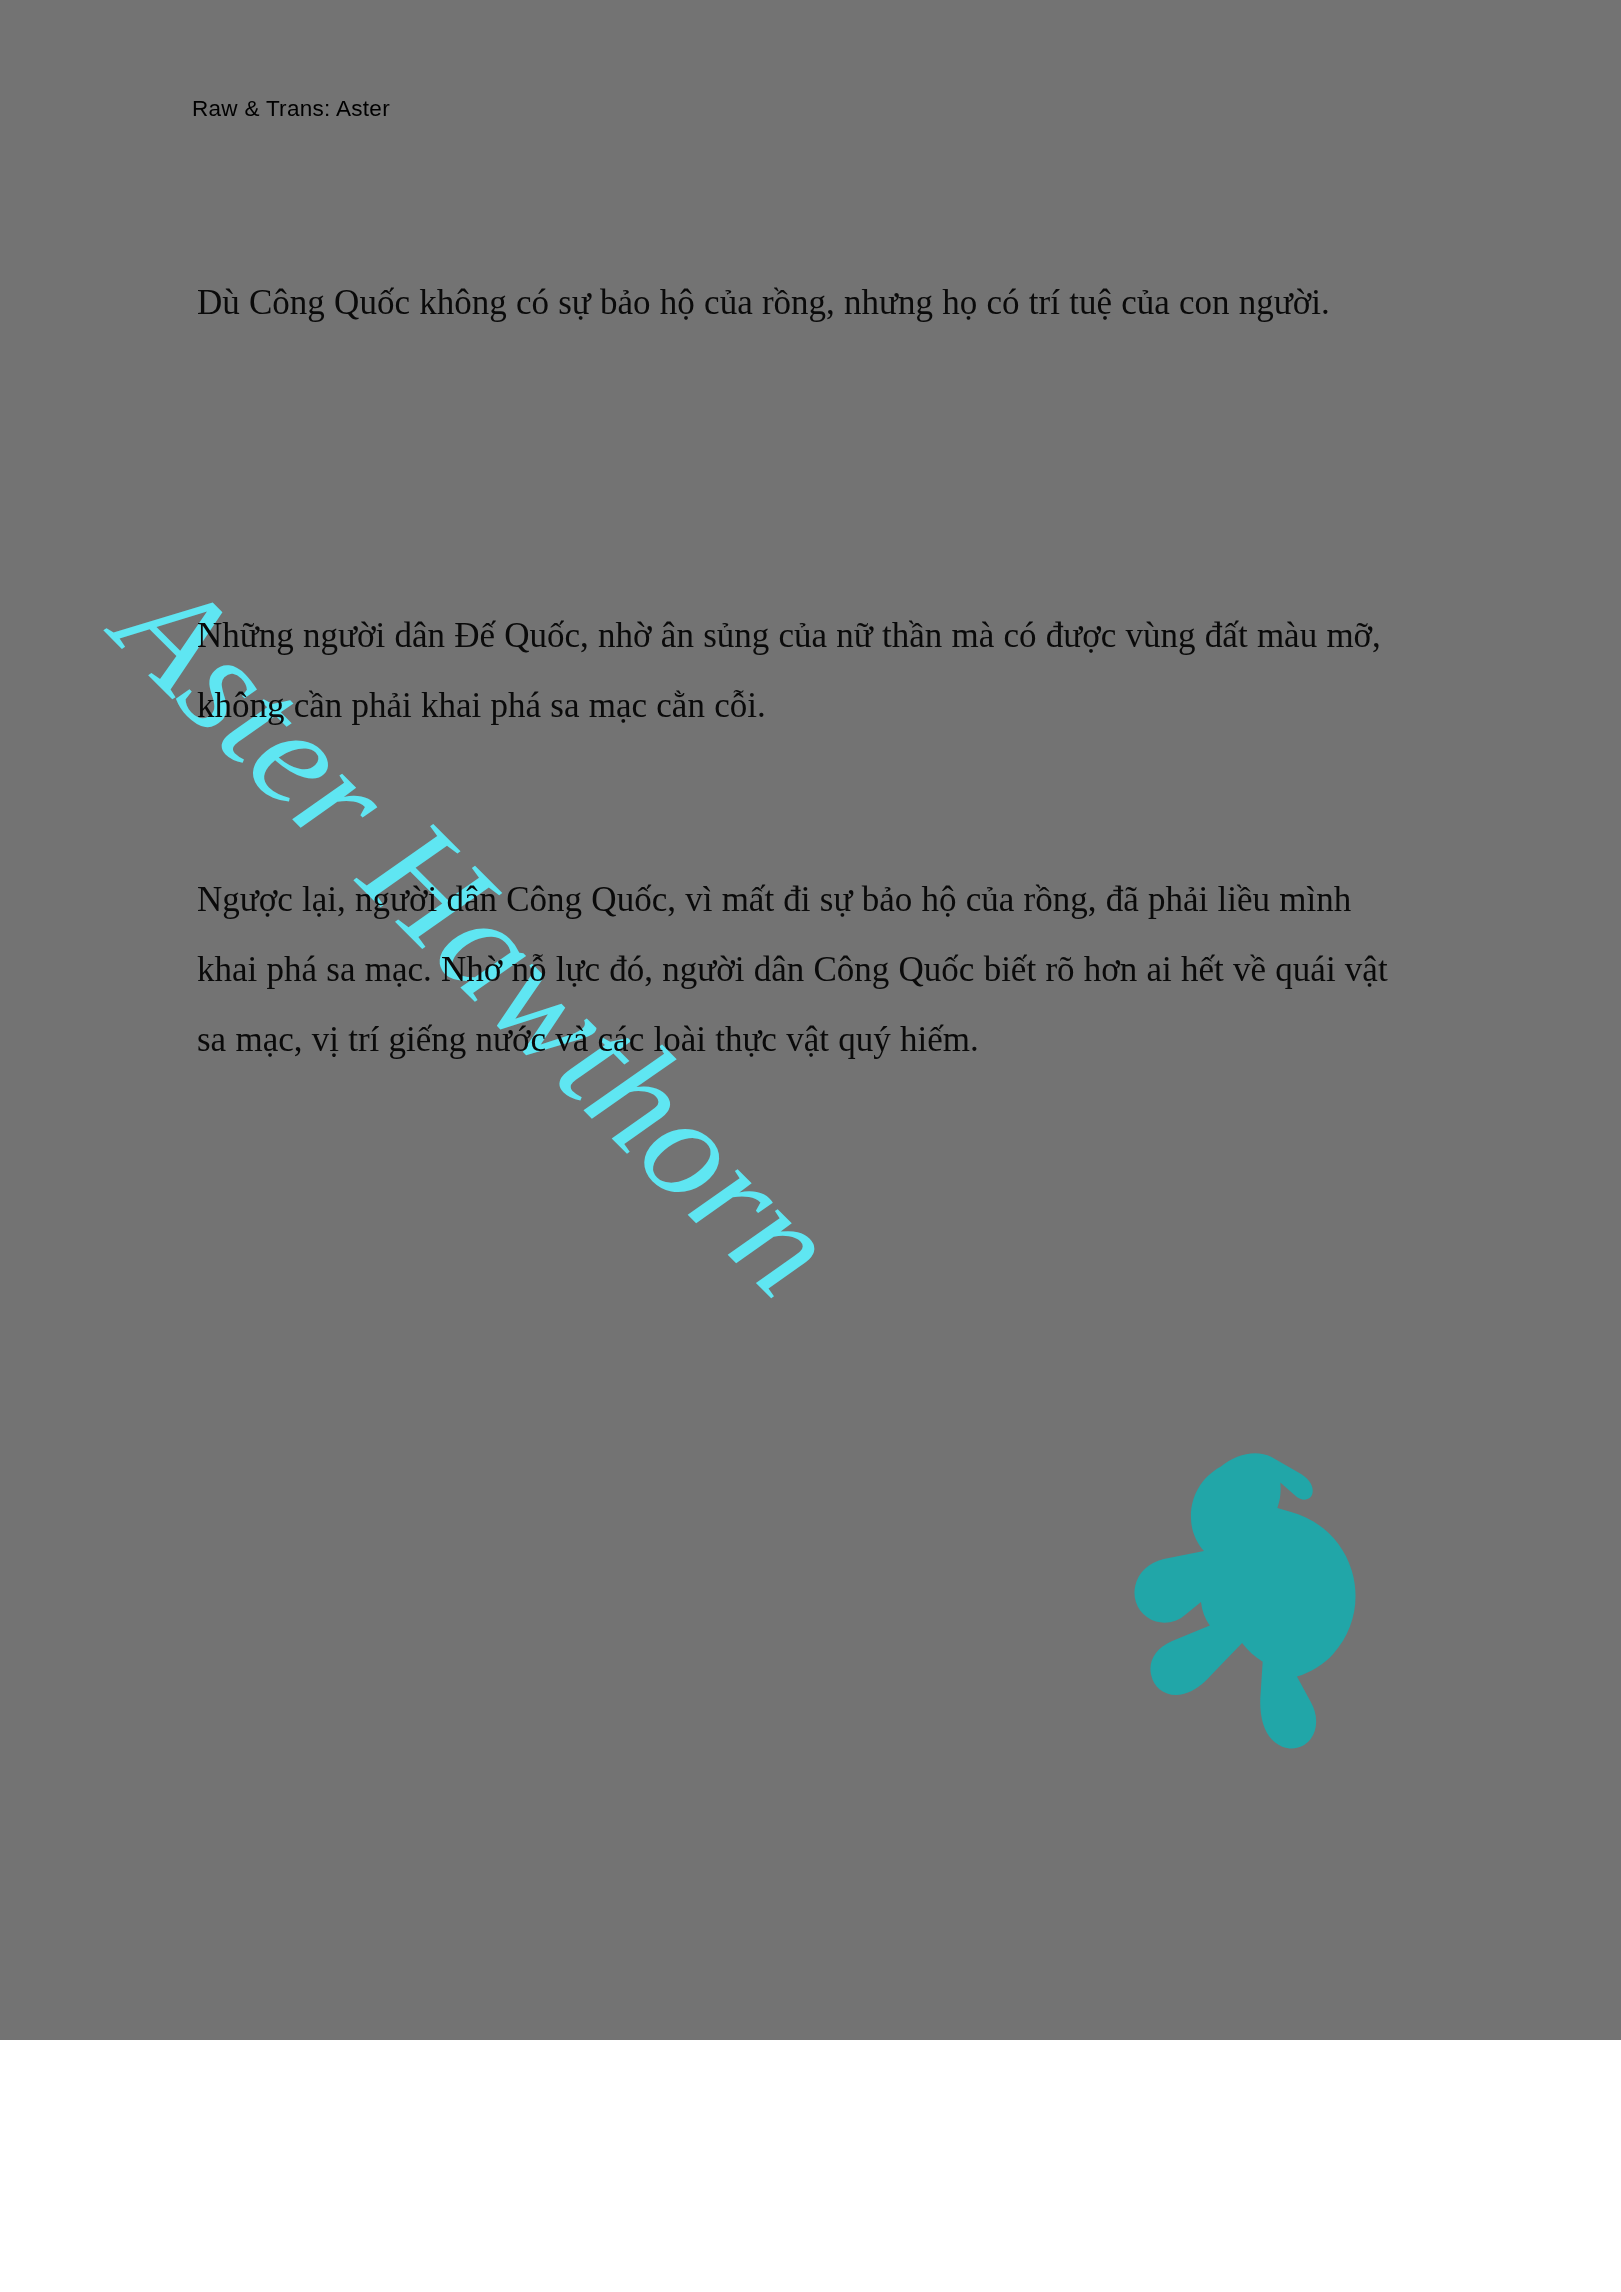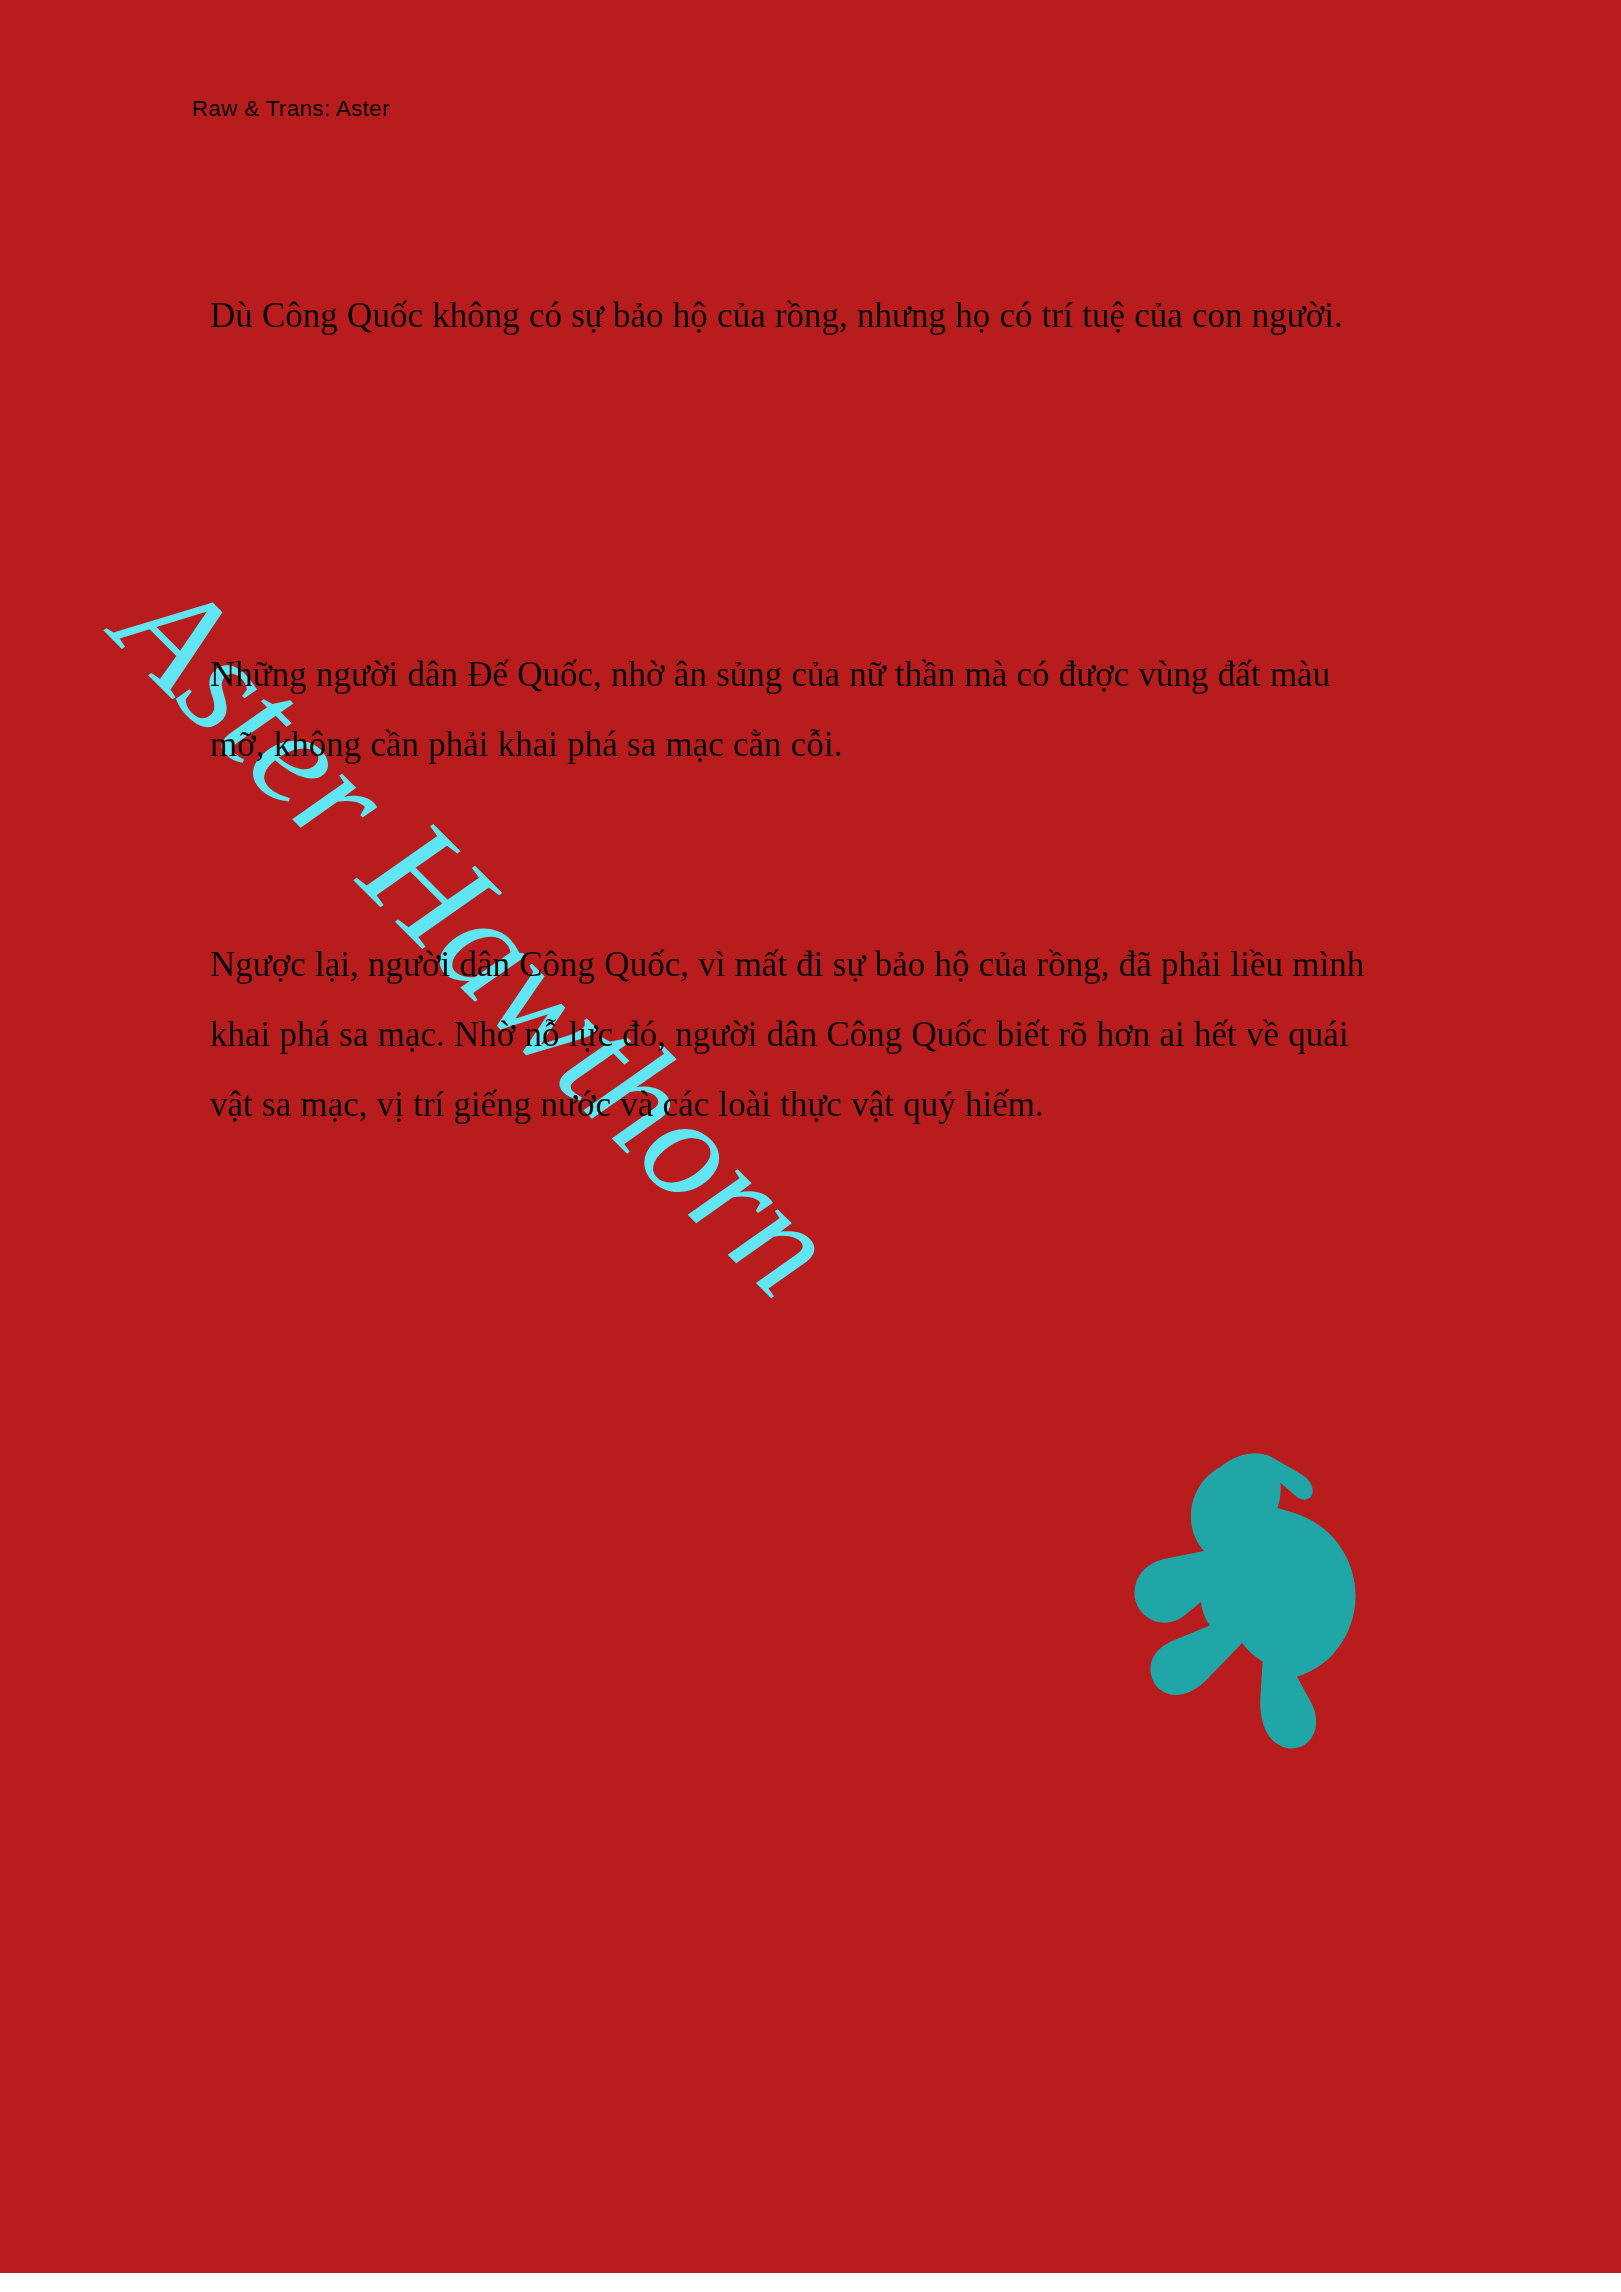--- a/index.html
+++ b/index.html
@@ -4,22 +4,22 @@
 <style>
   html, body {
     margin: 0;
     padding: 0;
     background: #ffffff;
   }
 
   .page {
     position: relative;
     width: 1621px;
-    height: 2273px;
-    background: #b91c1c;
+    height: 2040px;
+    background: #737373;
     overflow: hidden;
     box-sizing: border-box;
   }
 
   
   .page-header {
     position: absolute;
     top: 96px;
     left: 192px;
     font-family: "Liberation Sans", sans-serif;
@@ -74,21 +74,21 @@
     top: 263px;
     width: 1215px;
     z-index: 4;
   }
 
   .para {
     font-family: "Liberation Serif", "DejaVu Serif", serif;
     font-size: 35px;
     line-height: 70px;
     color: #0a0a0a;
-    margin: 18px;
+    margin: 5px;
     text-align: left;
     word-spacing: 0.5px;
   }
 
   .spacer-lg { height: 139px; }
   .spacer-md { height: 114px; }
 </style>
 </head>
 <body>
 

